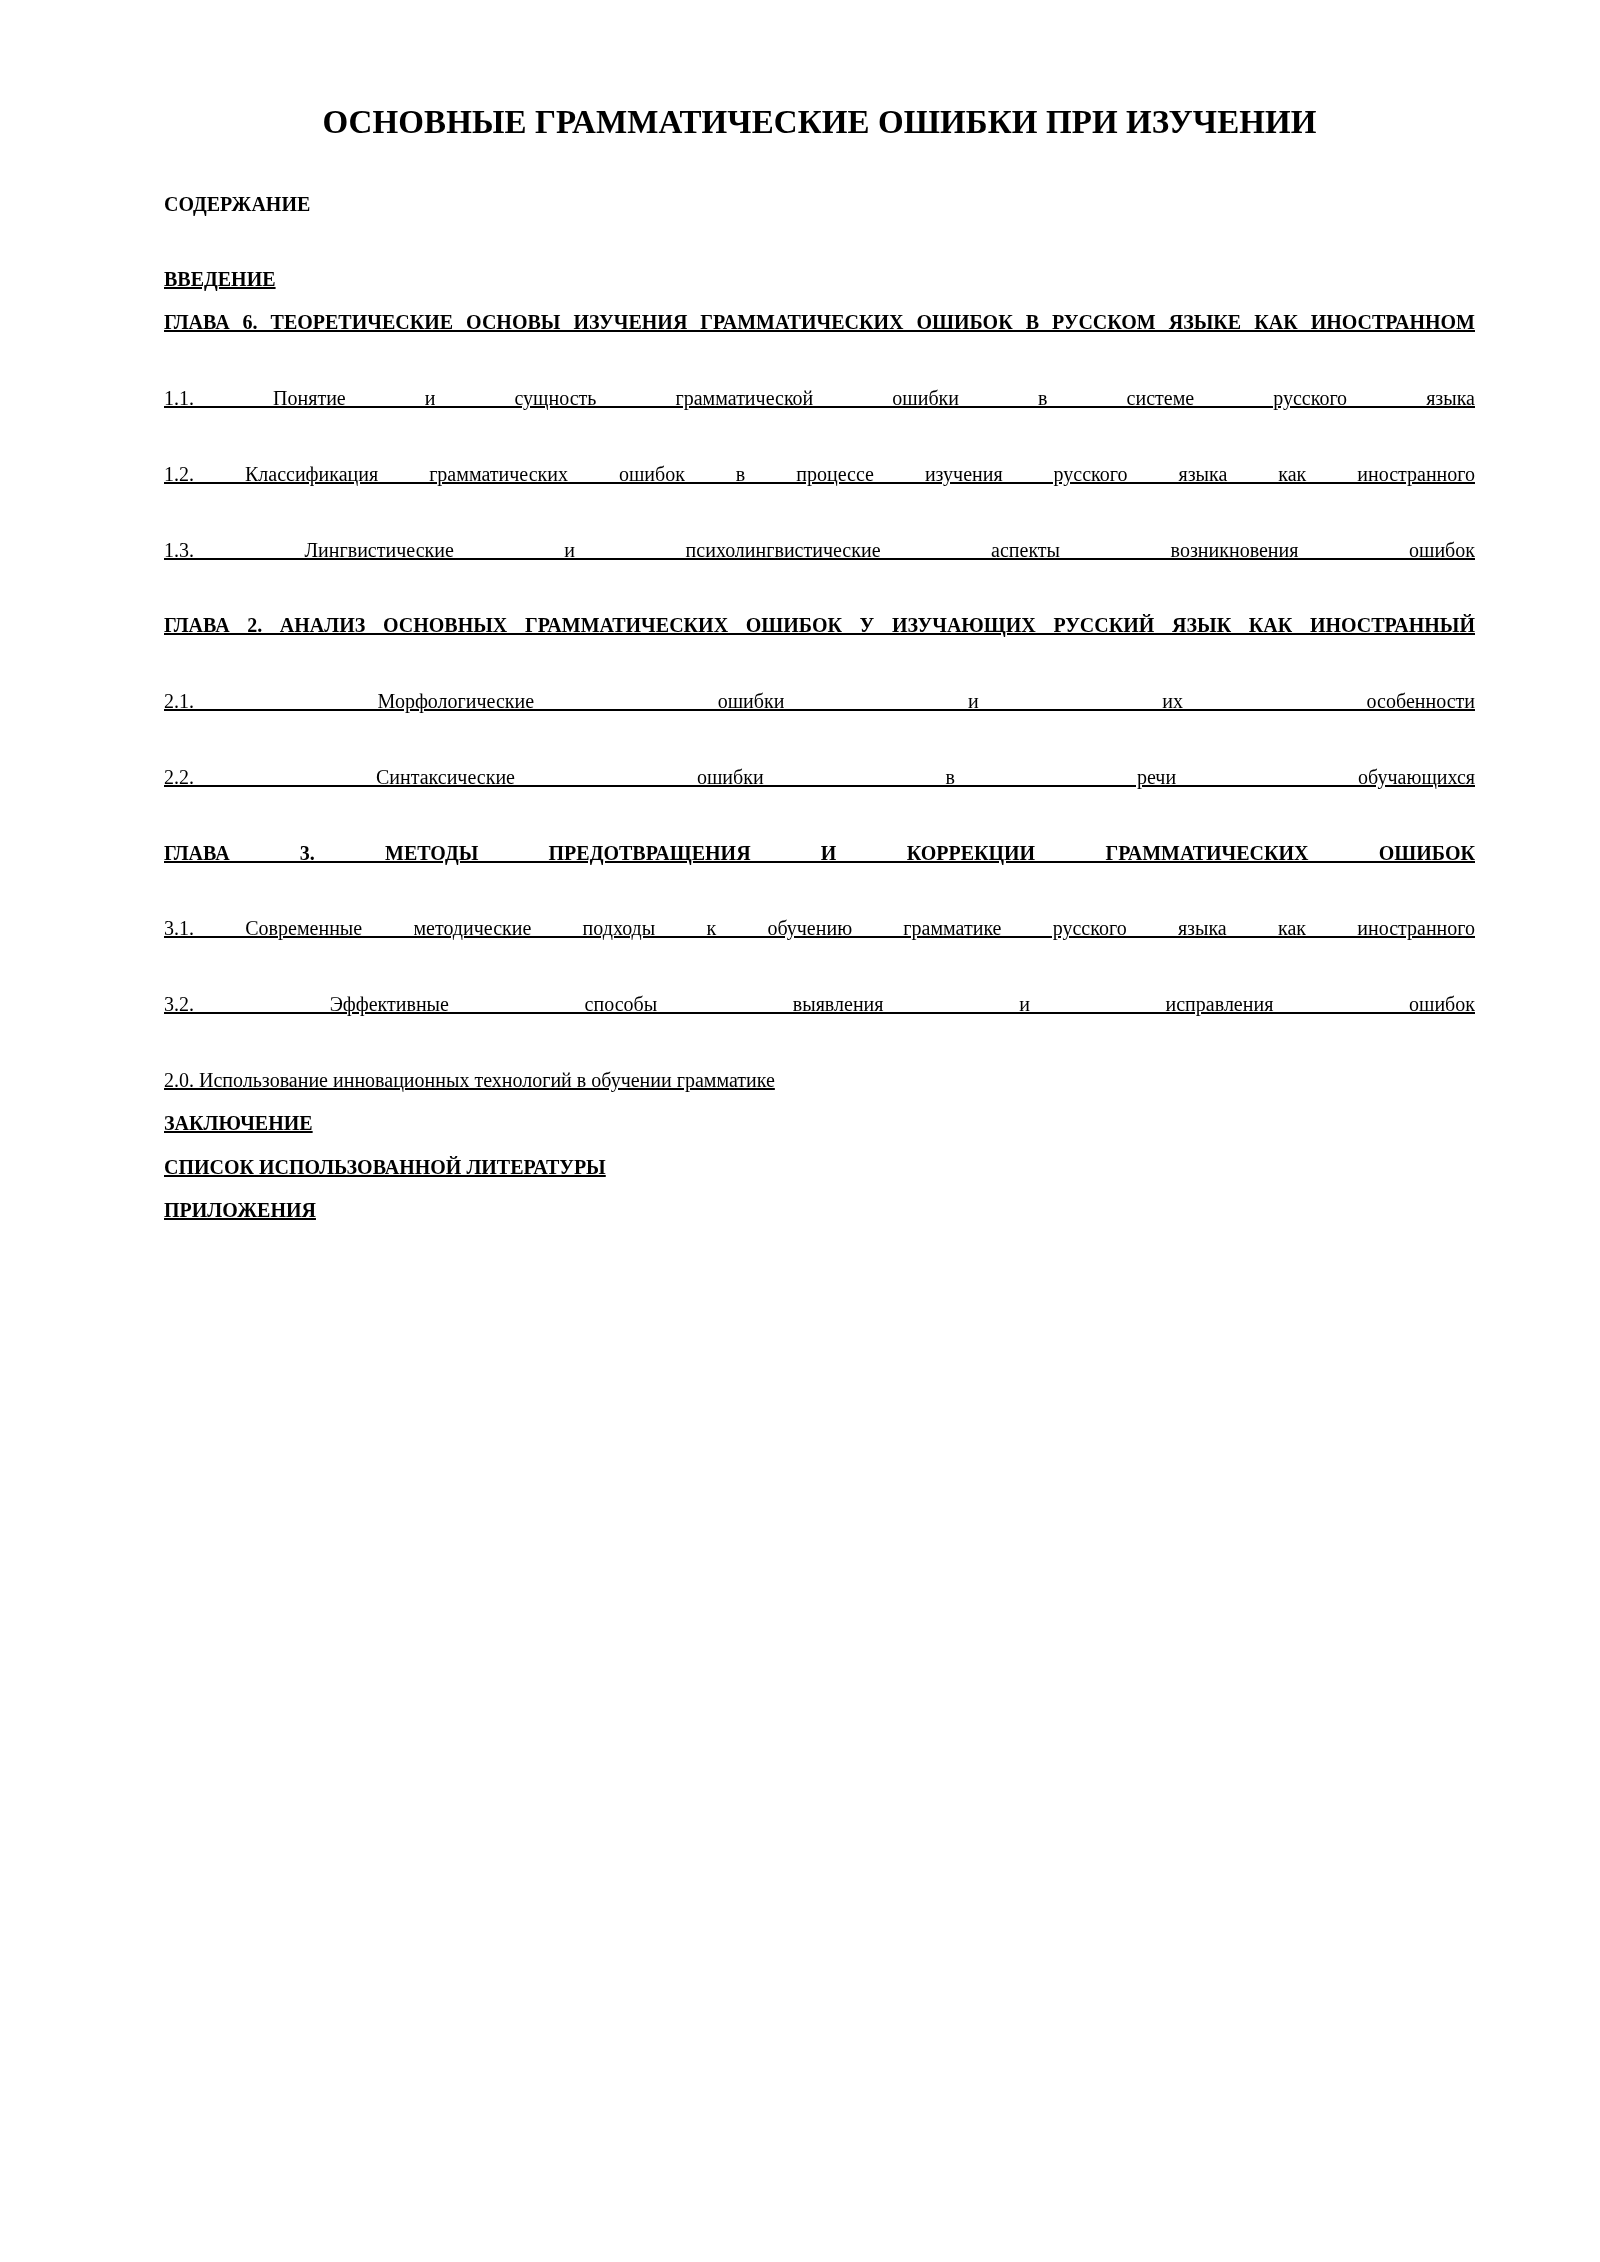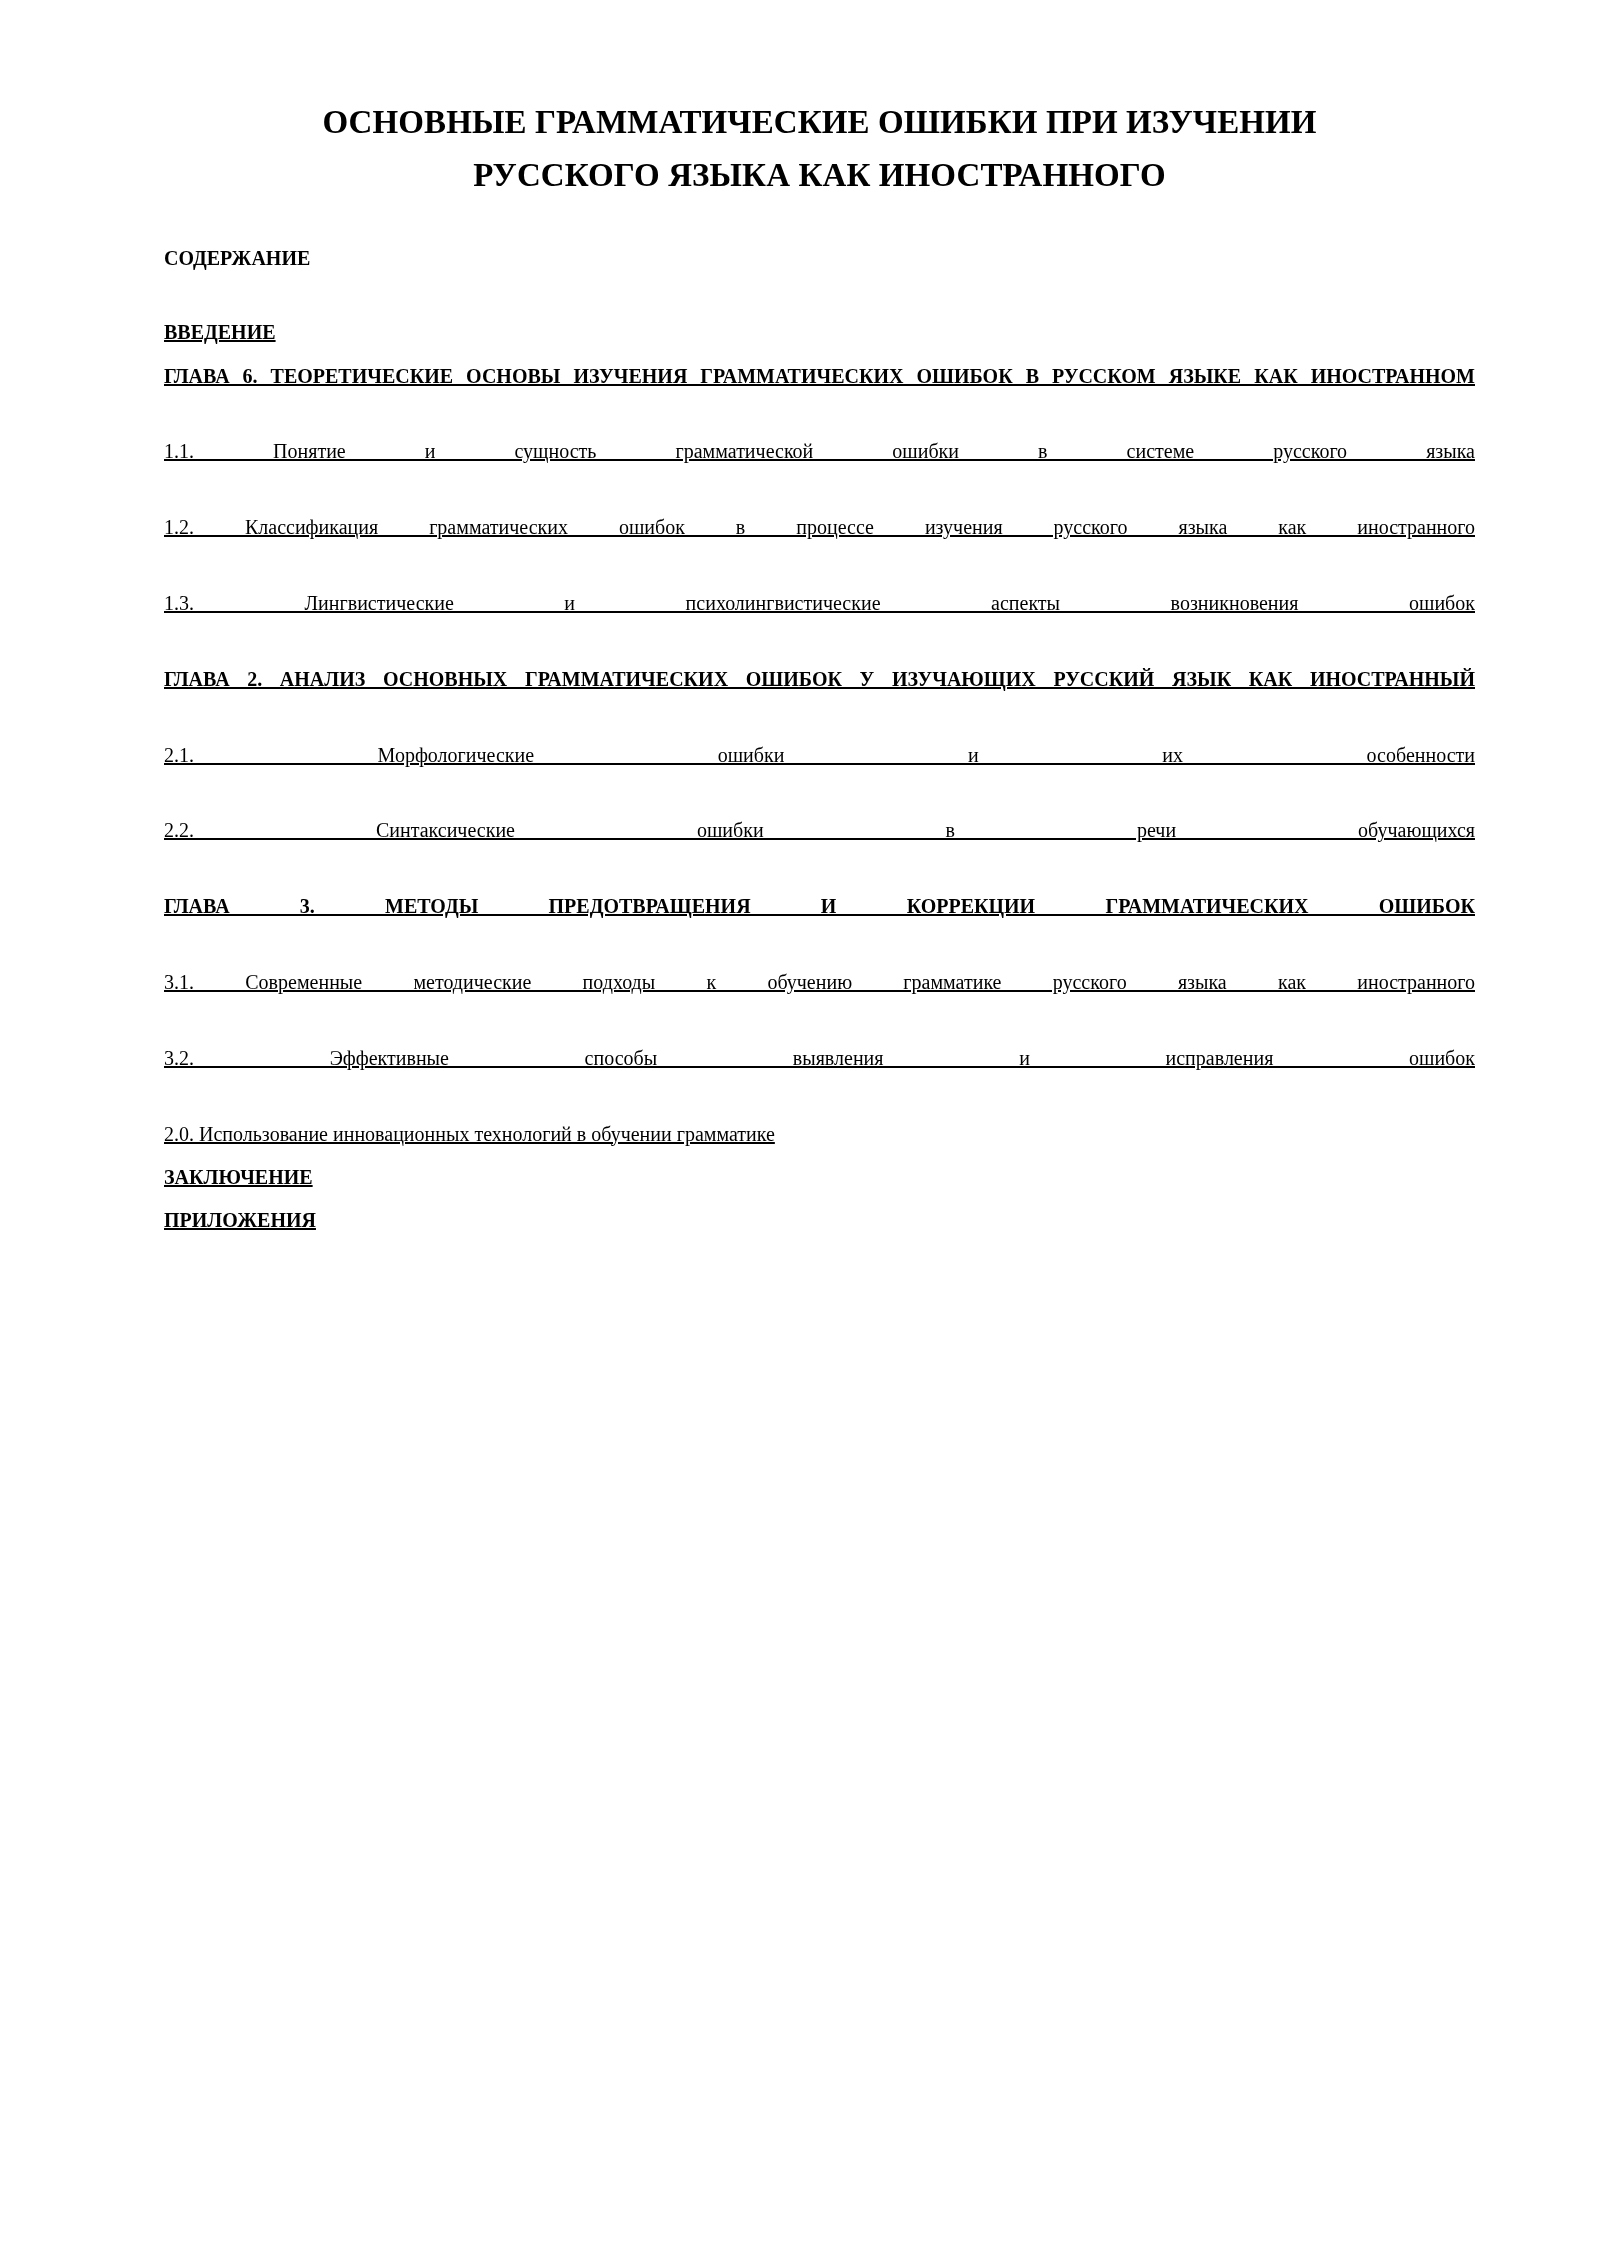--- a/index.html
+++ b/index.html
@@ -76,21 +76,20 @@
 </style>
 </head>
 <body>
 
 <div class="page">
 
   <div class="content">
 
     <div class="doc-title">
       <div>ОСНОВНЫЕ ГРАММАТИЧЕСКИЕ ОШИБКИ ПРИ ИЗУЧЕНИИ</div>
-      <div>РУССКОГО ЯЗЫКА КАК ИНОСТРАННОГО</div>
     </div>
 
     <div class="gap-md"></div>
 
     <div class="toc-line bold">СОДЕРЖАНИЕ</div>
 
     <div class="gap-sm"></div>
 
     <div class="toc-list" id="toc-list">
         <div class="toc-line bold">ВВЕДЕНИЕ</div>
@@ -99,20 +98,21 @@
         <div class="toc-line stretch">1.2. Классификация грамматических ошибок в процессе изучения русского языка как иностранного</div>
         <div class="toc-line stretch">1.3. Лингвистические и психолингвистические аспекты возникновения ошибок</div>
         <div class="toc-line bold stretch">ГЛАВА 2. АНАЛИЗ ОСНОВНЫХ ГРАММАТИЧЕСКИХ ОШИБОК У ИЗУЧАЮЩИХ РУССКИЙ ЯЗЫК КАК ИНОСТРАННЫЙ</div>
         <div class="toc-line stretch">2.1. Морфологические ошибки и их особенности</div>
         <div class="toc-line stretch">2.2. Синтаксические ошибки в речи обучающихся</div>
         <div class="toc-line bold stretch">ГЛАВА 3. МЕТОДЫ ПРЕДОТВРАЩЕНИЯ И КОРРЕКЦИИ ГРАММАТИЧЕСКИХ ОШИБОК</div>
         <div class="toc-line stretch">3.1. Современные методические подходы к обучению грамматике русского языка как иностранного</div>
         <div class="toc-line stretch">3.2. Эффективные способы выявления и исправления ошибок</div>
         <div class="toc-line">2.0. Использование инновационных технологий в обучении грамматике</div>
         <div class="toc-line bold">ЗАКЛЮЧЕНИЕ</div>
+        <div class="toc-line bold">СПИСОК ИСПОЛЬЗОВАННОЙ ЛИТЕРАТУРЫ</div>
         <div class="toc-line bold">ПРИЛОЖЕНИЯ</div>
       </div>
 
   </div>
 
   <div class="page-number">1</div>
 
 </div>
 
 </body></html>

